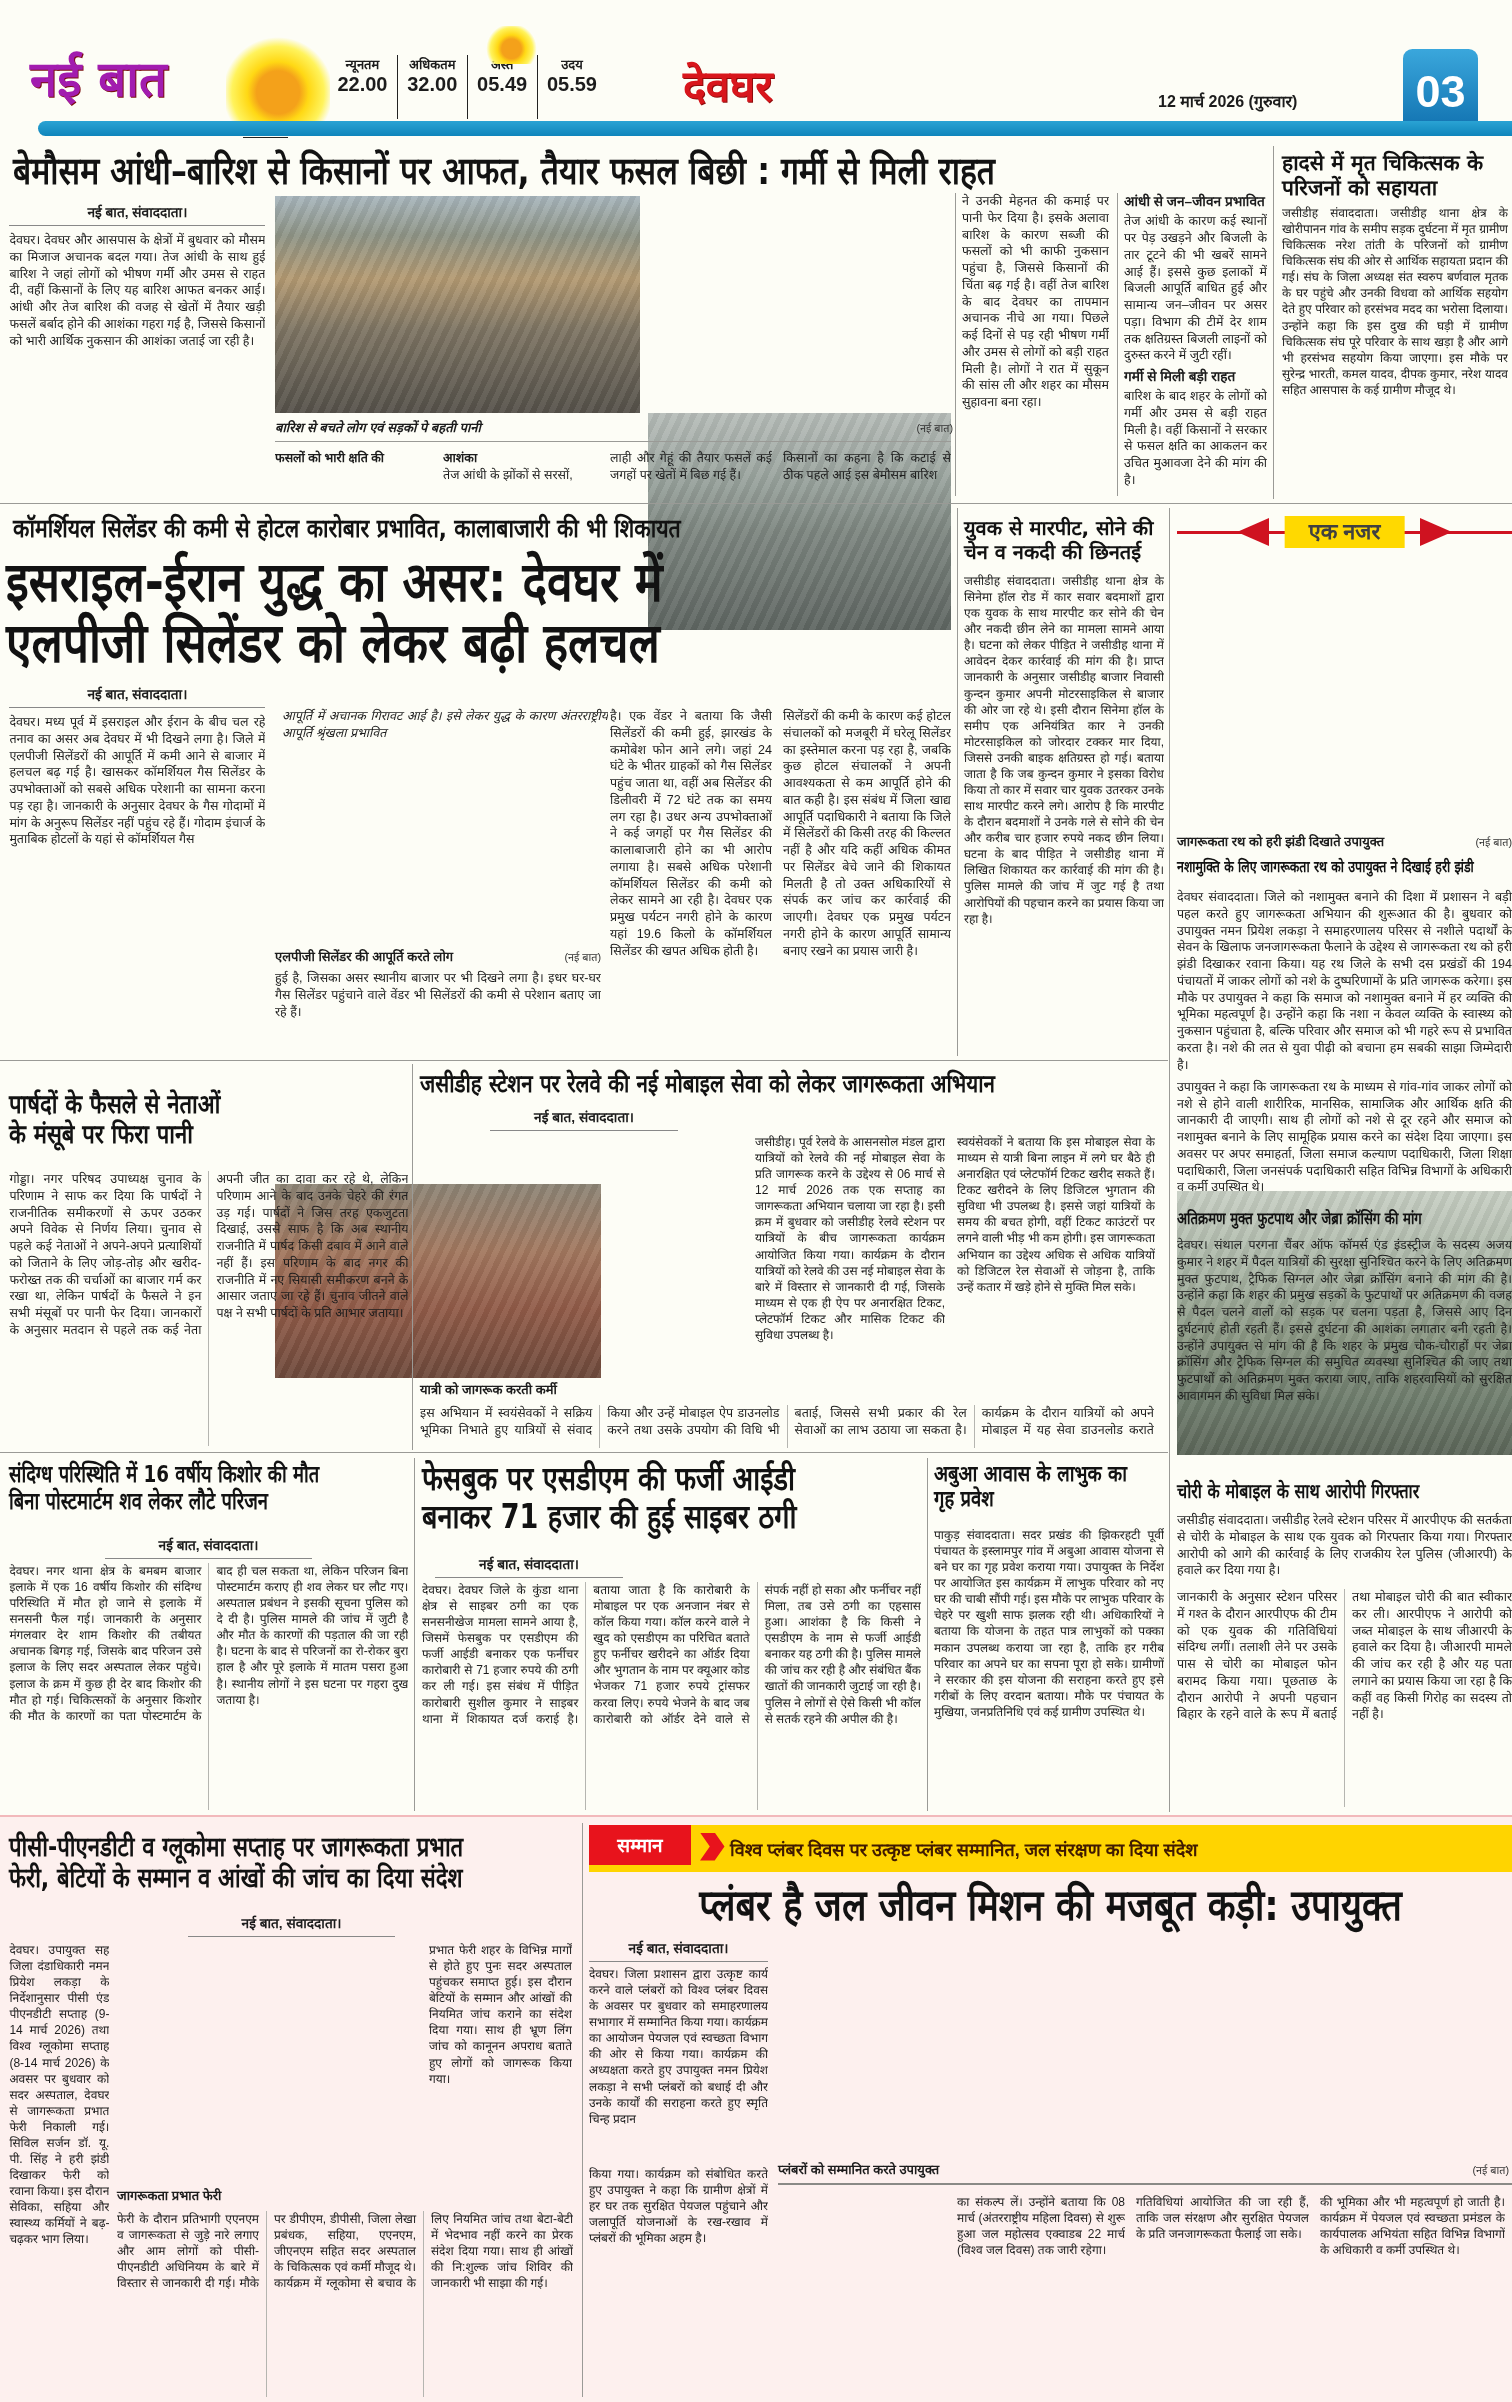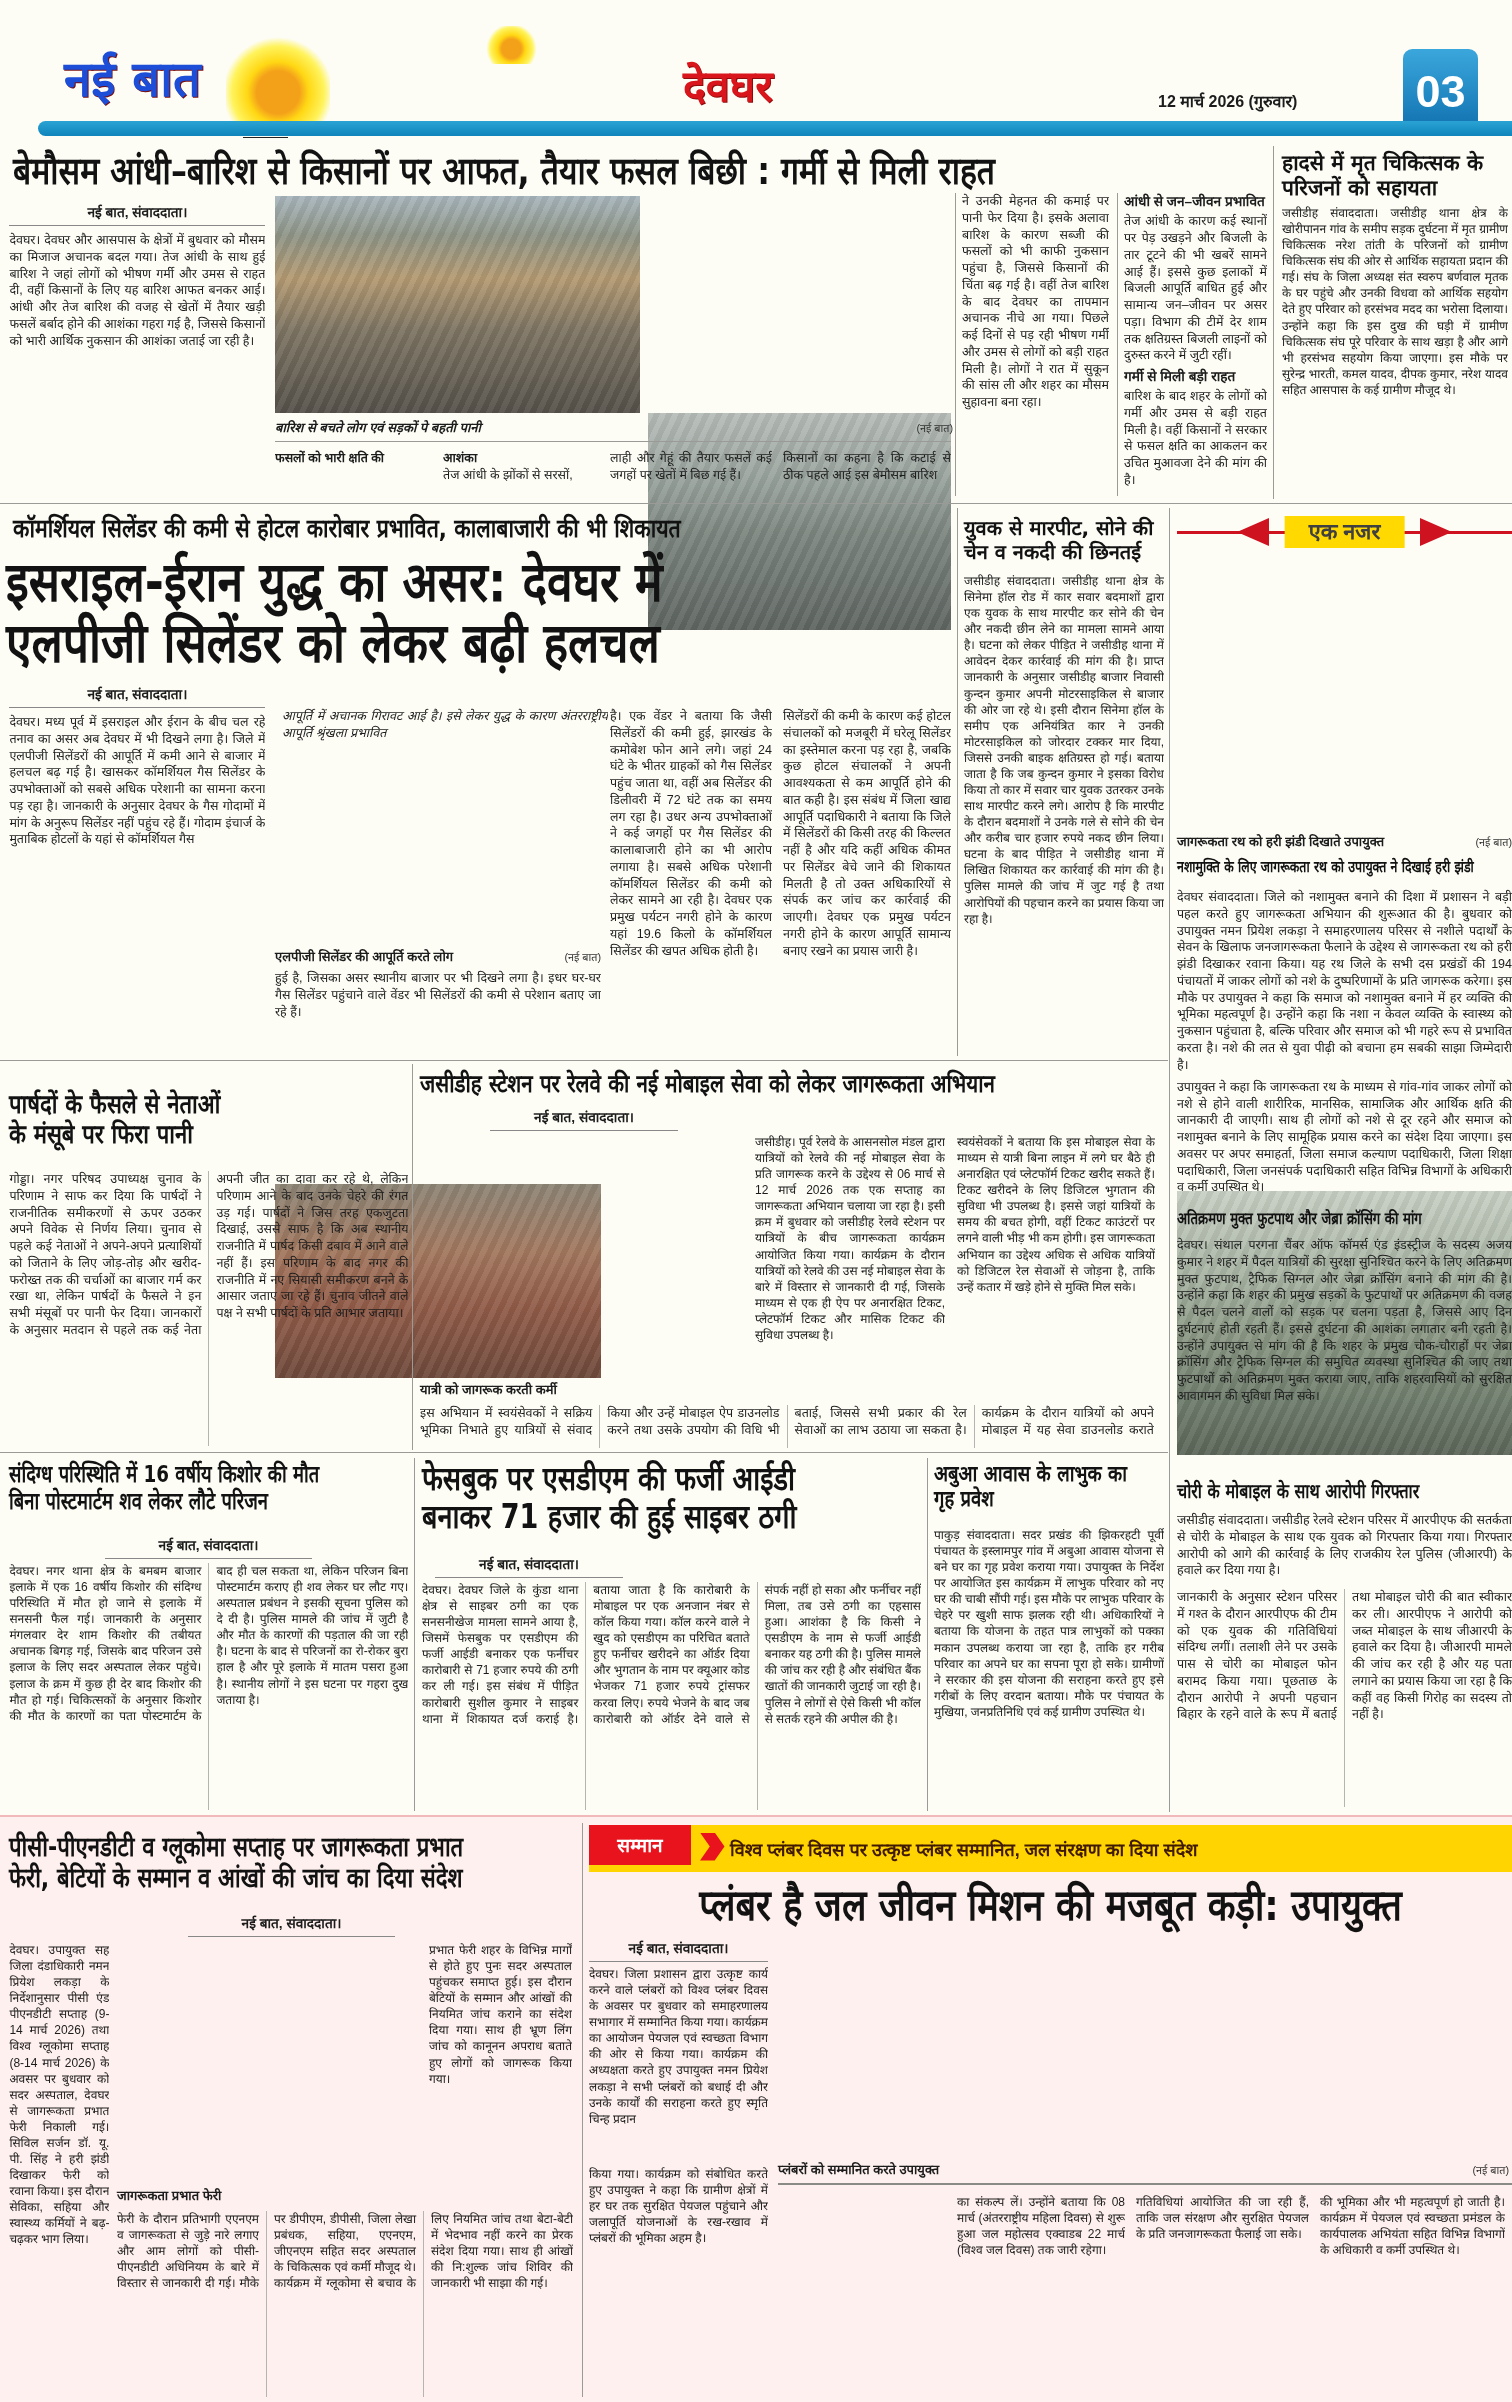--- a/index.html
+++ b/index.html
@@ -22,22 +22,22 @@
   .cols3{columns:3;column-gap:15px;column-rule:0.9px solid #b5b5b0;}
   .cols4{columns:4;column-gap:15px;column-rule:0.9px solid #b5b5b0;}
   .photo{background:#9a9186;position:relative;overflow:hidden;}
   .photo:after{content:"";position:absolute;inset:0;
      background:repeating-linear-gradient(115deg,rgba(255,255,255,.06) 0 5.6px,rgba(0,0,0,.05) 5.6px 11.3px);}
   .ph-street{background:linear-gradient(180deg,#a8b6bd 0%,#8f9587 18%,#b49a72 38%,#7d7463 62%,#55514a 100%);}
   .ph-road{background:linear-gradient(180deg,#b7bdb9 0%,#9aa49e 30%,#7d8680 55%,#5f6662 100%);}
   .ph-lpg{background:linear-gradient(180deg,#8d8576 0%,#a3785f 35%,#915b48 65%,#6e4a3c 100%);}
   .ph-rath{background:linear-gradient(180deg,#c8cfc4 0%,#aab6a6 30%,#8b9884 55%,#6f7d6d 80%,#5c6659 100%);}
   .ph-rail{background:linear-gradient(180deg,#b9b4ab 0%,#9d9183 40%,#7b7f6f 70%,#5d6054 100%);}
-  .masthead-logo{color:#1d4ed8;font-weight:bold;font-size:49px;line-height:1;
-     font-family:"DejaVu Sans","Liberation Sans",sans-serif;text-shadow:0.9px 0.9px 0 #7a0d0d;margin-left:34px;}
+  .masthead-logo{color:#a21caf;font-weight:bold;font-size:49px;line-height:1;
+     font-family:"DejaVu Sans","Liberation Sans",sans-serif;text-shadow:0.9px 0.9px 0 #7a0d0d;}
   .sun{background:radial-gradient(circle at 50% 60%,#f4a11a 0 28%,#ffd814 40%,#fff35c 60%,rgba(255,243,92,0) 72%);}
   .city{color:#d8161c;font-weight:bold;font-size:43px;text-shadow:0.9px 0.9px 0 #8e0c0c;}
   .pageno{background:linear-gradient(180deg,#3aa7dc,#0f6fae);border-radius:9.4px;color:#fff;
      font-weight:bold;font-size:45px;display:flex;align-items:center;justify-content:center;}
   .bluebar{background:linear-gradient(180deg,#2aa3d4,#0f85bb);border-radius:8.5px 0 0 8.5px;}
   .wx{display:flex;align-items:stretch;}
   .wx .cell{text-align:center;padding:0 9.4px;border-left:1.4px solid #222;}
   .wx .cell:first-child{border-left:none;}
   .wx .lab{font-size:13px;font-weight:bold;}
   .wx .val{font-size:20px;font-weight:bold;}
@@ -57,20 +57,38 @@
 </style>
 </head>
 <body>
 
 <div id="page">
 
   <div class="abs" style="left:0;top:0;width:1512px;height:141px;">
     <div class="abs sun" style="left:226px;top:36px;width:104px;height:94px;"></div>
     <div class="abs masthead-logo" style="left:30px;top:55px;">नई बात</div>
     <div class="abs" style="left:243px;top:115px;font-weight:bold;font-size:16px;border-bottom:1.9px solid #222;">तापमान</div>
+    <div class="abs wx" style="left:328px;top:55px;height:64px;">
+      <div class="cell">
+        <div class="lab">न्यूनतम</div>
+        <div class="val">22.00</div>
+      </div>
+      <div class="cell">
+        <div class="lab">अधिकतम</div>
+        <div class="val">32.00</div>
+      </div>
+      <div class="cell">
+        <div class="lab">अस्त</div>
+        <div class="val">05.49</div>
+      </div>
+      <div class="cell">
+        <div class="lab">उदय</div>
+        <div class="val">05.59</div>
+      </div>
+    </div>
     <div class="abs sun" style="left:485px;top:26px;width:53px;height:38px;"></div>
     <div class="abs city" style="left:683px;top:55px;">देवघर</div>
     <div class="abs" style="left:1158px;top:90px;font-size:16px;font-weight:bold;">12 मार्च 2026 (गुरुवार)</div>
     <div class="abs pageno" style="left:1403px;top:49px;width:75px;height:85px;">03</div>
     <div class="abs bluebar" style="left:38px;top:121px;width:1475px;height:15px;"></div>
   </div>
 
   <div class="abs hl cond" style="left:13px;top:149px;font-size:38px;">बेमौसम आंधी–बारिश से किसानों पर आफत, तैयार फसल बिछी : गर्मी से मिली राहत</div>
 
   <div class="abs byline" style="left:9.4px;top:202px;width:256px;">नई बात, संवाददाता।</div>

